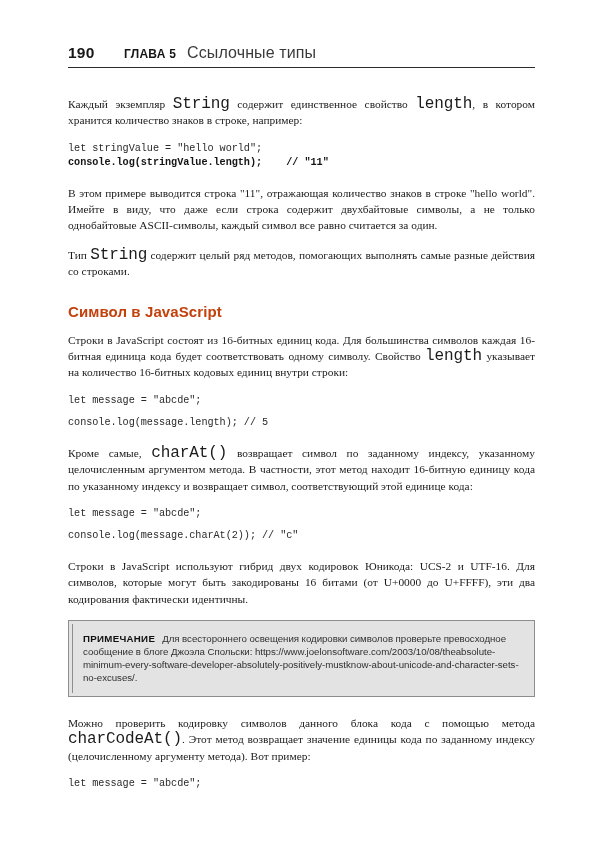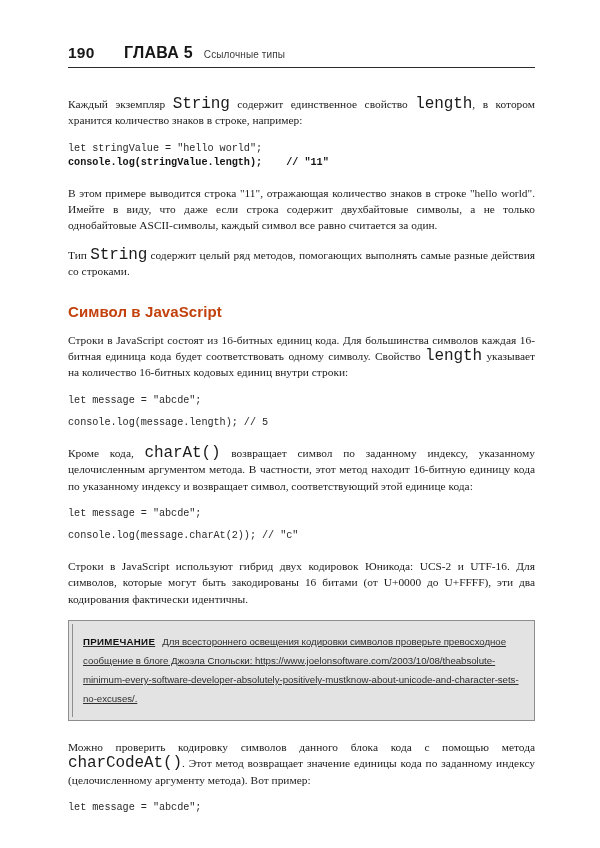--- a/index.html
+++ b/index.html
@@ -40,28 +40,28 @@
   }
   .runhead .folio {
     font-size: 15.5px;
     font-weight: bold;
     color: #161616;
     letter-spacing: 0.2px;
     width: 56px;
     flex: 0 0 56px;
   }
   .runhead .chapnum {
-    font-size: 16px;
+    font-size: 12px;
     font-weight: bold;
     color: #161616;
     letter-spacing: 0.25px;
     margin-right: 11px;
   }
   .runhead .chaptitle {
-    font-size: 10px;
+    font-size: 16px;
     font-weight: normal;
     color: #3a3a3a;
     letter-spacing: 0.1px;
   }
   .headrule {
     border: 0;
     border-top: 1.6px solid #2b2b2b;
     margin: 0 0 28px 0;
     width: 100%;
   }
@@ -120,26 +120,25 @@
     position: absolute;
     left: 3px;
     top: 3px;
     bottom: 3px;
     width: 1px;
     background: #8d8d8d;
   }
   .note p {
     font-family: "Liberation Sans", sans-serif;
     font-size: 9.7px;
-    line-height: 19px;
+    line-height: 13px;
     color: #303030;
     margin: 0;
     letter-spacing: -0.05px;
     word-break: break-word;
-    text-decoration: underline;
   }
   .note p + p { margin-top: 11px; }
   .note .lbl {
     font-weight: bold;
     color: #101010;
     letter-spacing: 0.3px;
     margin-right: 7px;
   }
 </style>
 </head>
@@ -164,21 +163,21 @@
 
     <p class="body"><span>Тип </span><code class="inl">String</code><span> содержит целый ряд методов, помогающих выполнять самые разные действия со строками.</span></p>
 
     <h2 class="sec">Символ в JavaScript</h2>
 
     <p class="body"><span>Строки в JavaScript состоят из 16-битных единиц кода. Для большинства символов каждая 16-битная единица кода будет соответствовать одному символу. Свойство </span><code class="inl">length</code><span> указывает на количество 16-битных кодовых единиц внутри строки:</span></p>
 
     <pre class="code"><span>let message = "abcde";</span>
 <span class="codespace"></span><span>console.log(message.length); // 5</span></pre>
 
-    <p class="body"><span>Кроме кода, </span><code class="inl">charAt()</code><span> возвращает символ по заданному индексу, указанному целочисленным аргументом метода. В частности, этот метод находит 16-битную единицу кода по указанному индексу и возвращает символ, соответствующий этой единице кода:</span></p>
+    <p class="body"><span>Кроме самые, </span><code class="inl">charAt()</code><span> возвращает символ по заданному индексу, указанному целочисленным аргументом метода. В частности, этот метод находит 16-битную единицу кода по указанному индексу и возвращает символ, соответствующий этой единице кода:</span></p>
 
     <pre class="code"><span>let message = "abcde";</span>
 <span class="codespace"></span><span>console.log(message.charAt(2)); // "c"</span></pre>
 
     <p class="body">Строки в JavaScript используют гибрид двух кодировок Юникода: UCS-2 и UTF-16. Для символов, которые могут быть закодированы 16 битами (от U+0000 до U+FFFF), эти два кодирования фактически идентичны.</p>
 
     <div class="note">
       <p><span class="lbl">ПРИМЕЧАНИЕ</span><span>Для всестороннего освещения кодировки символов проверьте превосходное сообщение в блоге Джоэла Спольски: https://www.joelonsoftware.com/2003/10/08/theabsolute-minimum-every-software-developer-absolutely-positively-mustknow-about-unicode-and-character-sets-no-excuses/.</span></p>
     </div>
 

